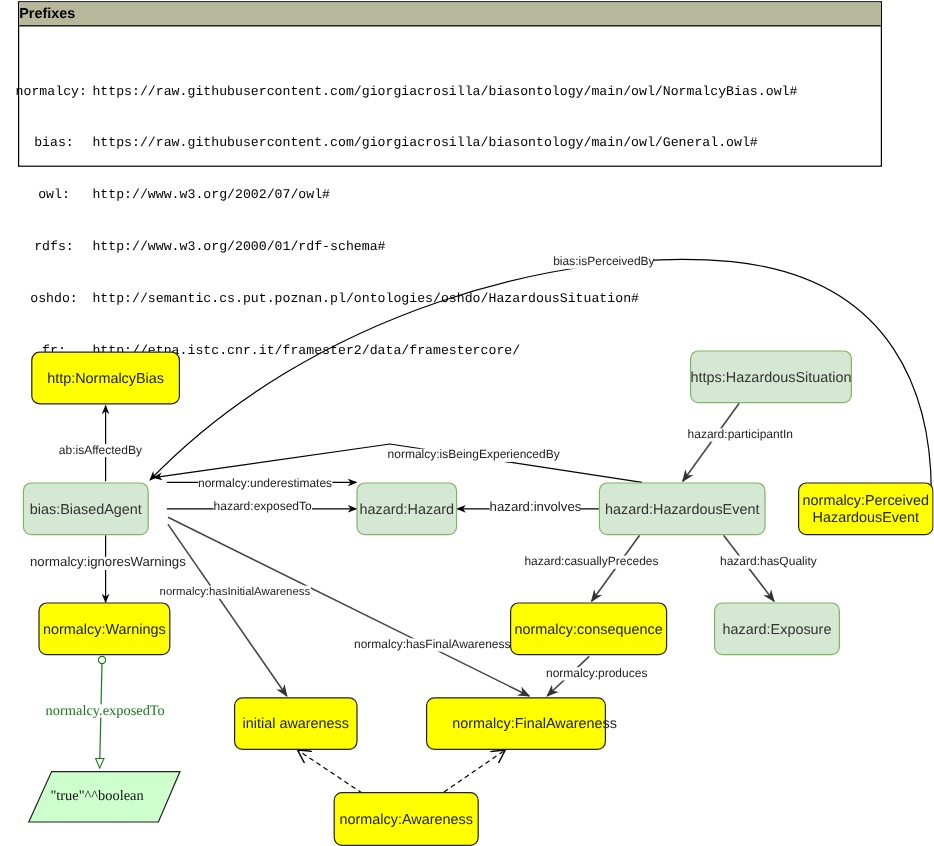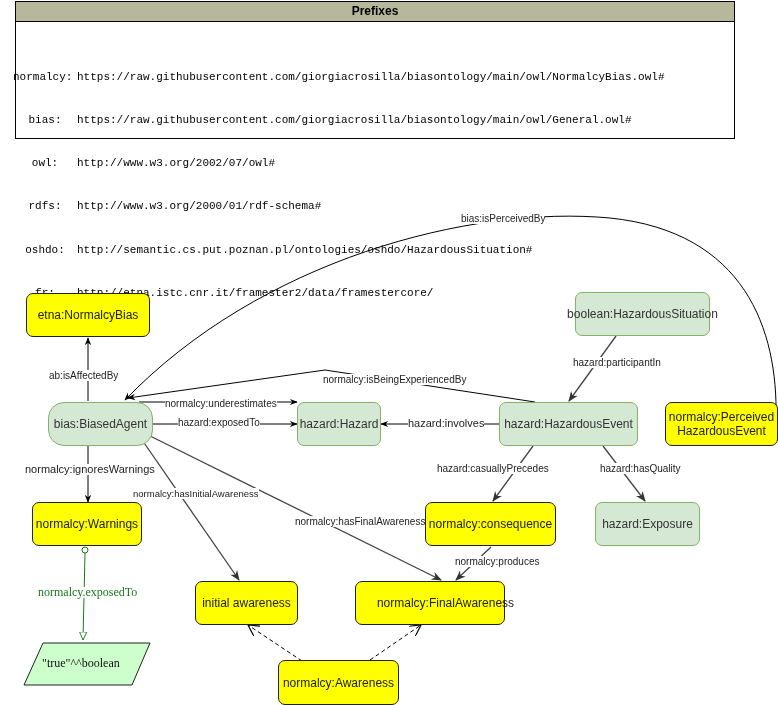--- a/index.html
+++ b/index.html
@@ -1,18 +1,18 @@
 <!DOCTYPE html>
 <html><head>
 <meta charset="utf-8">
 <style>
   html, body { margin:0; padding:0; background:#ffffff; }
   body { width:778px; height:705px; position:relative; overflow:hidden; font-family:"Liberation Sans", sans-serif; }
   .prefix-box { position:absolute; left:15px; top:1px; width:720px; height:138px; border:1px solid #000; background:#fff; box-sizing:border-box; }
-  .prefix-header { height:19px; background:#b7b79c; border-bottom:1px solid #000; text-align:center; font-family:"Liberation Sans", sans-serif; font-weight:bold; font-size:12px; line-height:19px; color:#000; }
+  .prefix-header { height:19px; background:#b7b79c; border-bottom:1px solid #000; text-align:left; font-family:"Liberation Sans", sans-serif; font-weight:bold; font-size:12px; line-height:19px; color:#000; }
   .prefix-rows { position:absolute; left:-4px; top:40px; font-family:"Liberation Mono", monospace; font-size:11px; line-height:14.4px; color:#000; white-space:pre; }
   .prefix-row { display:flex; }
   .prefix-key { width:64px; text-align:center; }
   .prefix-key.first { text-align:left; width:64px; }
   .prefix-val { }
   svg.edges { position:absolute; left:0; top:0; }
   .node { position:absolute; box-sizing:border-box; display:flex; align-items:center; justify-content:center; text-align:center; font-size:12px; color:#222; border-radius:7px; line-height:14px; }
   .node.yellow { background:#ffff00; border:1px solid #222; }
   .node.green { background:#d5e8d4; border:1px solid #82b366; color:#333; }
   .elabel { position:absolute; font-size:10px; color:#222; background:#fff; white-space:nowrap; line-height:11px; }
@@ -78,40 +78,40 @@
 
   <line x1="302" y1="661" x2="248" y2="625" stroke="#000" stroke-width="1" stroke-dasharray="4,3" marker-end="url(#open)"></line>
   <line x1="370" y1="660" x2="421" y2="625" stroke="#000" stroke-width="1" stroke-dasharray="4,3" marker-end="url(#open)"></line>
 
   <circle cx="85" cy="550" r="3" fill="#fff" stroke="#1a7a1a" stroke-width="1"></circle>
   <line x1="85" y1="553" x2="83" y2="640" stroke="#1a7a1a" stroke-width="1" marker-end="url(#tri)"></line>
 
   <polygon points="43,643 150,643 132,685 24,685" fill="#ccffcc" stroke="#222" stroke-width="1"></polygon>
 </svg>
 
-<div class="node yellow" style="left:26px; top:293px; width:124px; height:44px;">etna:NormalcyBias</div>
-<div class="node green" style="left:48px; top:402px; width:105px; height:44px;border-radius:16px;">bias:BiasedAgent</div>
+<div class="node yellow" style="left:26px; top:293px; width:124px; height:44px;">http:NormalcyBias</div>
+<div class="node green" style="left:19px; top:402px; width:105px; height:44px;">bias:BiasedAgent</div>
 <div class="node green" style="left:297px; top:402px; width:84px; height:44px;">hazard:Hazard</div>
-<div class="node green" style="left:575px; top:292px; width:135px; height:44px;">boolean:HazardousSituation</div>
+<div class="node green" style="left:575px; top:292px; width:135px; height:44px;">https:HazardousSituation</div>
 <div class="node green" style="left:499px; top:402px; width:139px; height:44px;">hazard:HazardousEvent</div>
 <div class="node yellow" style="left:665px; top:402px; width:113px; height:44px; white-space:normal; padding:0 2px;">normalcy:Perceived HazardousEvent</div>
 <div class="node yellow" style="left:32px; top:502px; width:110px; height:44px;">normalcy:Warnings</div>
 <div class="node yellow" style="left:425px; top:502px; width:131px; height:44px;">normalcy:consequence</div>
 <div class="node green" style="left:595px; top:502px; width:105px; height:44px;">hazard:Exposure</div>
 <div class="node yellow" style="left:195px; top:581px; width:103px; height:44px;">initial awareness</div>
 <div class="node yellow" style="left:355px; top:581px; width:150px; height:44px;padding-left:31px;">normalcy:FinalAwareness</div>
 <div class="node yellow" style="left:278px; top:660px; width:121px; height:45px;">normalcy:Awareness</div>
 <div class="literal" style="left:42px; top:656px;">"true"^^boolean</div>
 
 <div class="elabel" style="left:438px; top:213px;padding-left:23px;">bias:isPerceivedBy</div>
 <div class="elabel" style="left:49px; top:370px;">ab:isAffectedBy</div>
 <div class="elabel" style="left:323px; top:374px;">normalcy:isBeingExperiencedBy</div>
 <div class="elabel" style="left:165px; top:398px;">normalcy:underestimates</div>
 <div class="elabel" style="left:178px; top:417px;">hazard:exposedTo</div>
 <div class="elabel" style="left:408px; top:418px; font-size:11px;">hazard:involves</div>
 <div class="elabel" style="left:573px; top:357px;">hazard:participantIn</div>
 <div class="elabel" style="left:25px; top:464px; font-size:11px;">normalcy:ignoresWarnings</div>
 <div class="elabel" style="left:133px; top:488px; font-size:9.5px;">normalcy:hasInitialAwareness</div>
-<div class="elabel" style="left:255px; top:516px;padding-left:40px;">normalcy:hasFinalAwareness</div>
+<div class="elabel" style="left:255px; top:532px;padding-left:40px;">normalcy:hasFinalAwareness</div>
 <div class="elabel" style="left:437px; top:463px;">hazard:casuallyPrecedes</div>
 <div class="elabel" style="left:600px; top:463px;">hazard:hasQuality</div>
 <div class="elabel" style="left:455px; top:556px;">normalcy:produces</div>
 <div class="elabel green" style="left:38px; top:587px;">normalcy.exposedTo</div>
 
 </body></html>

